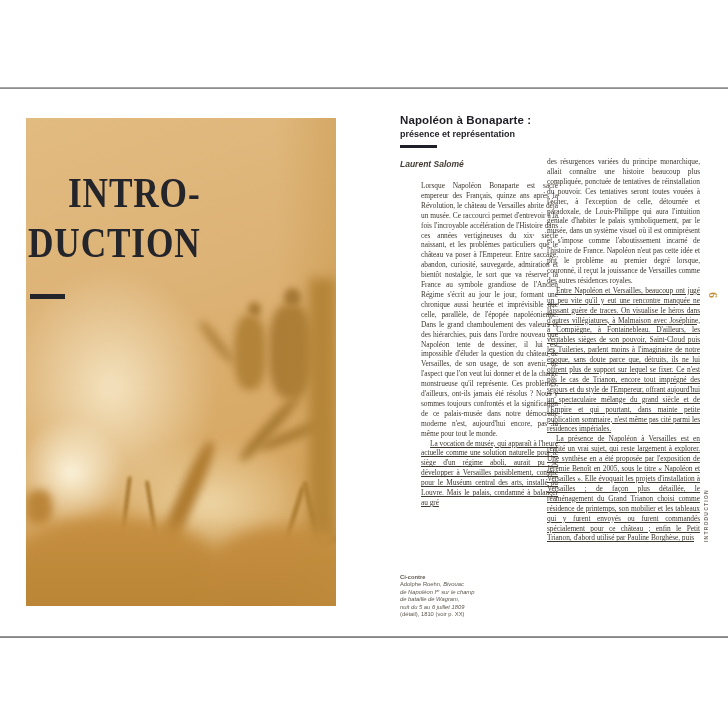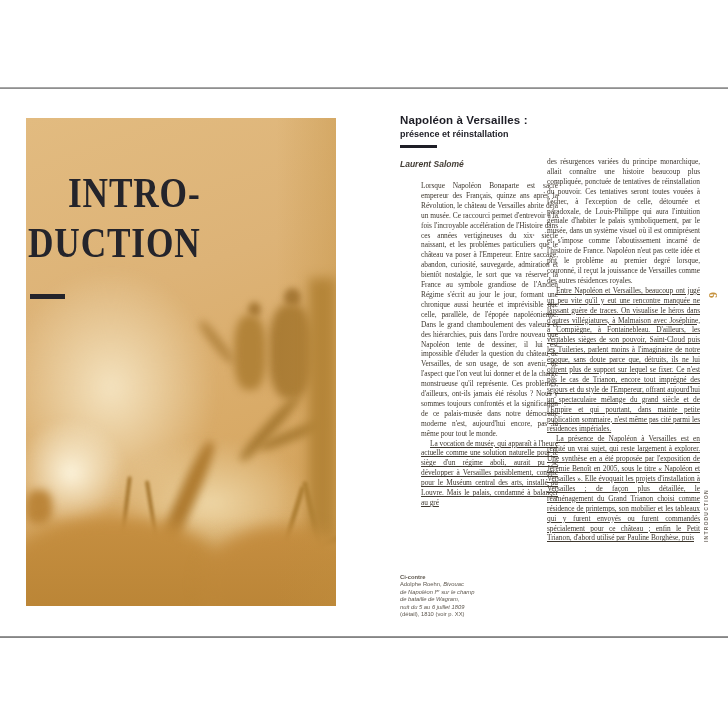--- a/index.html
+++ b/index.html
@@ -123,22 +123,22 @@
     <div class="shape bottom-grad"></div>
     <div class="shape right-grad"></div>
 
     <div class="intro-title">
       <div>INTRO-</div>
       <div>DUCTION</div>
     </div>
     <div class="title-dash"></div>
   </div>
 
-  <div class="article-title">Napoléon à Versailles :</div>
-  <div class="article-subtitle">présence et réinstallation</div>
+  <div class="article-title">Napoléon à Bonaparte :</div>
+  <div class="article-subtitle">présence et représentation</div>
   <div class="header-rule"></div>
   <div class="author">Laurent Salomé</div>
 
   <div class="col col1">
     <p>Lorsque Napoléon Bonaparte est sacré empereur des Français, quinze ans après la Révolution, le château de Versailles abrite déjà un musée. Ce raccourci permet d'entrevoir à la fois l'incroyable accélération de l'Histoire dans ces années vertigineuses du xixᵉ siècle naissant, et les problèmes particuliers que le château va poser à l'Empereur. Entre saccage, abandon, curiosité, sauvegarde, admiration et bientôt nostalgie, le sort que va réserver la France au symbole grandiose de l'Ancien Régime s'écrit au jour le jour, formant une chronique aussi heurtée et imprévisible que celle, parallèle, de l'épopée napoléonienne. Dans le grand chamboulement des valeurs et des hiérarchies, puis dans l'ordre nouveau que Napoléon tente de dessiner, il lui est impossible d'éluder la question du château de Versailles, de son usage, de son avenir, de l'aspect que l'on veut lui donner et de la charge monstrueuse qu'il représente. Ces problèmes, d'ailleurs, ont-ils jamais été résolus ? Nous y sommes toujours confrontés et la signification de ce palais-musée dans notre démocratie moderne n'est, aujourd'hui encore, pas la même pour tout le monde.</p>
     <p class="indent">La vocation de musée, qui apparaît à l'heure actuelle comme une solution naturelle pour le siège d'un régime aboli, aurait pu se développer à Versailles paisiblement, comme pour le Muséum central des arts, installé au Louvre. Mais le palais, condamné à balancer au gré</p>
   </div>
   <div class="col col2">
     <p>des résurgences variées du principe monarchique, allait connaître une histoire beaucoup plus compliquée, ponctuée de tentatives de réinstallation du pouvoir. Ces tentatives seront toutes vouées à l'échec, à l'exception de celle, détournée et paradoxale, de Louis-Philippe qui aura l'intuition géniale d'habiter le palais symboliquement, par le musée, dans un système visuel où il est omniprésent et s'impose comme l'aboutissement incarné de l'histoire de France. Napoléon n'eut pas cette idée et prit le problème au premier degré lorsque, couronné, il reçut la jouissance de Versailles comme des autres résidences royales.</p>
     <p class="indent">Entre Napoléon et Versailles, beaucoup ont jugé un peu vite qu'il y eut une rencontre manquée ne laissant guère de traces. On visualise le héros dans d'autres villégiatures, à Malmaison avec Joséphine, à Compiègne, à Fontainebleau. D'ailleurs, les véritables sièges de son pouvoir, Saint-Cloud puis les Tuileries, parlent moins à l'imaginaire de notre époque, sans doute parce que, détruits, ils ne lui offrent plus de support sur lequel se fixer. Ce n'est pas le cas de Trianon, encore tout imprégné des séjours et du style de l'Empereur, offrant aujourd'hui un spectaculaire mélange du grand siècle et de l'Empire et qui pourtant, dans mainte petite publication sommaire, n'est même pas cité parmi les résidences impériales.</p>

